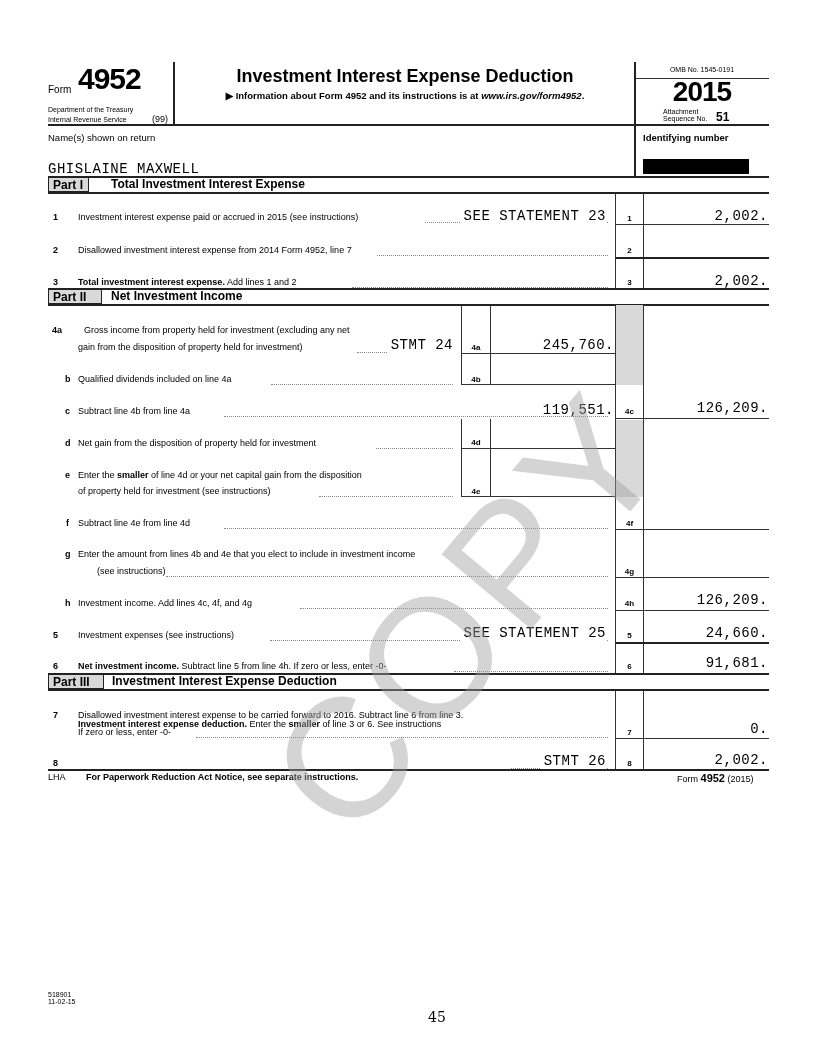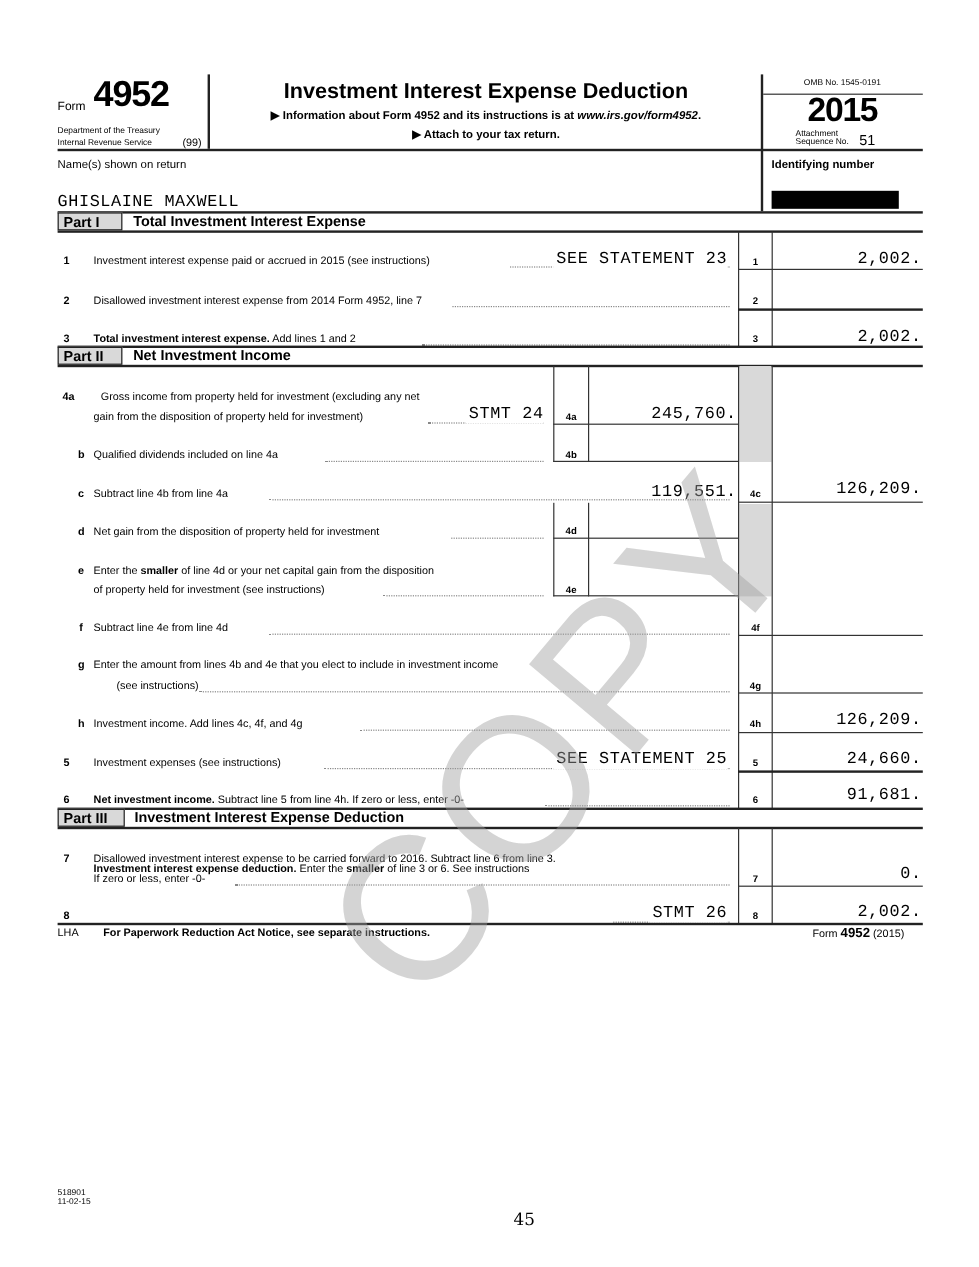--- a/index.html
+++ b/index.html
@@ -31,42 +31,41 @@
   <span class="abs" style="left:0;top:54px;font-size:7px;white-space:nowrap;">Internal Revenue Service</span>
   <span class="abs" style="left:104px;top:52px;font-size:9px;">(99)</span>
 </div>
 <div class="vline thick" style="left:173px;top:62px;height:62px;"></div>
 
 <div class="abs" style="left:176px;top:66px;width:458px;text-align:center;">
   <div style="font-size:18px;font-weight:bold;">Investment Interest Expense Deduction</div>
   <div style="font-size:9.5px;font-weight:bold;margin-top:3px;">
     <span>▶ Information about Form 4952 and its instructions is at </span><i>www.irs.gov/form4952</i><span>.</span>
   </div>
-  <div style="font-size:9.5px;font-weight:bold;margin-top:4px;">▶ Attach to your tax return.</div>
 </div>
 
 <div class="vline thick" style="left:634px;top:62px;height:114px;"></div>
 <div class="abs" style="left:636px;top:66px;width:132px;text-align:center;font-size:7px;">OMB No. 1545-0191</div>
 <div class="hline" style="left:636px;top:78px;width:133px;"></div>
 <div class="abs" style="left:636px;top:76px;width:132px;text-align:center;font-size:28px;font-weight:bold;letter-spacing:-1px;">2015</div>
 <div class="abs" style="left:663px;top:108px;font-size:7px;line-height:7px;">
   <div>Attachment</div>
   <div>Sequence No.</div>
 </div>
-<div class="abs" style="left:716px;top:110px;font-size:12px;font-weight:normal;">51</div>
+<div class="abs" style="left:716px;top:110px;font-size:12px;font-weight:bold;">51</div>
 
 <div class="hline thick" style="left:48px;top:124px;width:721px;"></div>
 
 <div class="abs" style="left:48px;top:132px;font-size:9.5px;">Name(s) shown on return</div>
 <div class="abs mono" style="left:48px;top:161px;font-size:14px;letter-spacing:0.5px;">GHISLAINE MAXWELL</div>
 <div class="abs" style="left:643px;top:132px;font-size:9.5px;font-weight:bold;">Identifying number</div>
 <div class="abs" style="left:643px;top:159px;width:106px;height:15px;background:#000;"></div>
 
 <div class="hline thick" style="left:48px;top:176px;width:721px;"></div>
-<div class="part-tag" style="left:48px;top:177px;width:54px;">Part I</div>
+<div class="part-tag" style="left:48px;top:177px;width:41px;">Part I</div>
 <div class="part-title" style="left:111px;top:177px;">Total Investment Interest Expense</div>
 <div class="hline thick" style="left:48px;top:192px;width:721px;"></div>
 
 <div class="vline" style="left:615px;top:193px;height:96px;"></div>
 <div class="vline" style="left:643px;top:193px;height:96px;"></div>
 
 <div>
   <span class="num" style="left:53px;top:212px;">1</span>
   <span class="lbl" style="left:78px;top:212px;">Investment interest expense paid or accrued in 2015 (see instructions)</span>
   <div class="dots" style="left:425px;top:222px;width:183px;"></div>

